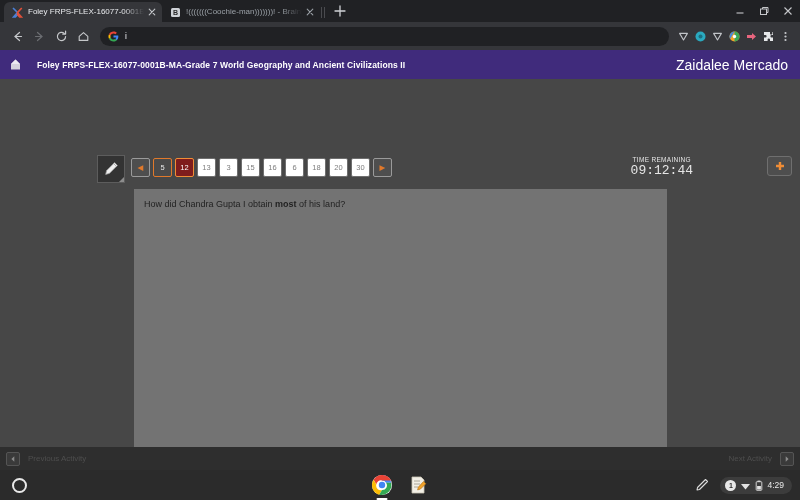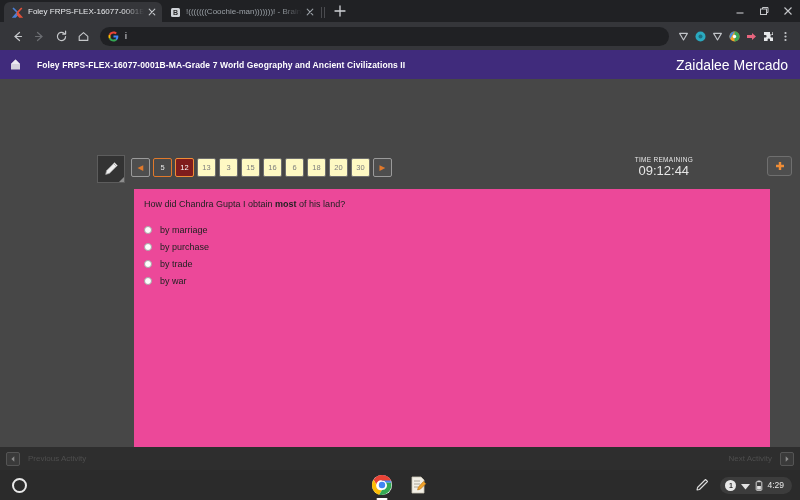--- a/index.html
+++ b/index.html
@@ -206,21 +206,21 @@
     position: absolute;
     left: 131px; top: 108px;
     display: flex;
     align-items: center;
     gap: 3px;
   }
   .qbtn {
     width: 19px; height: 19px;
     box-sizing: border-box;
     border: 1px solid #6f6f6f;
-    background: #fef9c3;
+    background: #ffffff;
     color: #7d7d7d;
     font-size: 7.5px;
     display: flex;
     align-items: center;
     justify-content: center;
     border-radius: 2px;
   }
   .qbtn.arrow {
     border-color: #9a9a9a;
     color: #e0792b;
@@ -243,39 +243,40 @@
     color: #e6e6e6;
   }
   .timer .lbl {
     font-size: 6.5px;
     letter-spacing: 0.3px;
   }
   .timer .val {
     font-size: 13px;
     line-height: 15px;
     font-weight: normal;
+    font-family: Liberation Mono, monospace;
   }
   .plus-btn {
     position: absolute;
     right: 8px; top: 106px;
     width: 25px; height: 20px;
     background: #4e4e4e;
     border: 1px solid #6f6f6f;
     box-sizing: border-box;
     border-radius: 3px;
     display: flex; align-items: center; justify-content: center;
   }
 
   
   .qcard {
     position: absolute;
     left: 134px; top: 139px;
-    width: 636px;
+    width: 533px;
     height: 299px;
-    background: #ec4899;
+    background: #737373;
     box-sizing: border-box;
   }
   .qtext {
     position: absolute;
     left: 10px; top: 9px;
     font-size: 9px;
     color: #222222;
     line-height: 12px;
   }
   .qtext b { font-weight: bold; }
@@ -600,38 +601,20 @@
 
       <div class="plus-btn">
         <svg width="12" height="12" viewBox="0 0 12 12">
           <path d="M6 2 L6 10 M2 6 L10 6" stroke="#f08d36" stroke-width="2.4" stroke-linecap="butt"></path>
         </svg>
       </div>
 
       <div class="qcard">
         <div class="qtext"><span>How did Chandra Gupta I obtain </span><b>most</b><span> of his land?</span></div>
 
-        <div class="options">
-          <div class="opt">
-            <span class="radio"></span>
-            <span class="opt-label">by marriage</span>
-          </div>
-          <div class="opt">
-            <span class="radio"></span>
-            <span class="opt-label">by purchase</span>
-          </div>
-          <div class="opt">
-            <span class="radio"></span>
-            <span class="opt-label">by trade</span>
-          </div>
-          <div class="opt">
-            <span class="radio"></span>
-            <span class="opt-label">by war</span>
-          </div>
-        </div>
 
       </div>
 
     </div>
   </div>
 
   <div class="activity-bar">
     <div class="act-btn">
       <svg width="8" height="8" viewBox="0 0 8 8">
           <path d="M5.3 1.2 L2.4 4 L5.3 6.8 Z" fill="#8a8a8a"></path>

